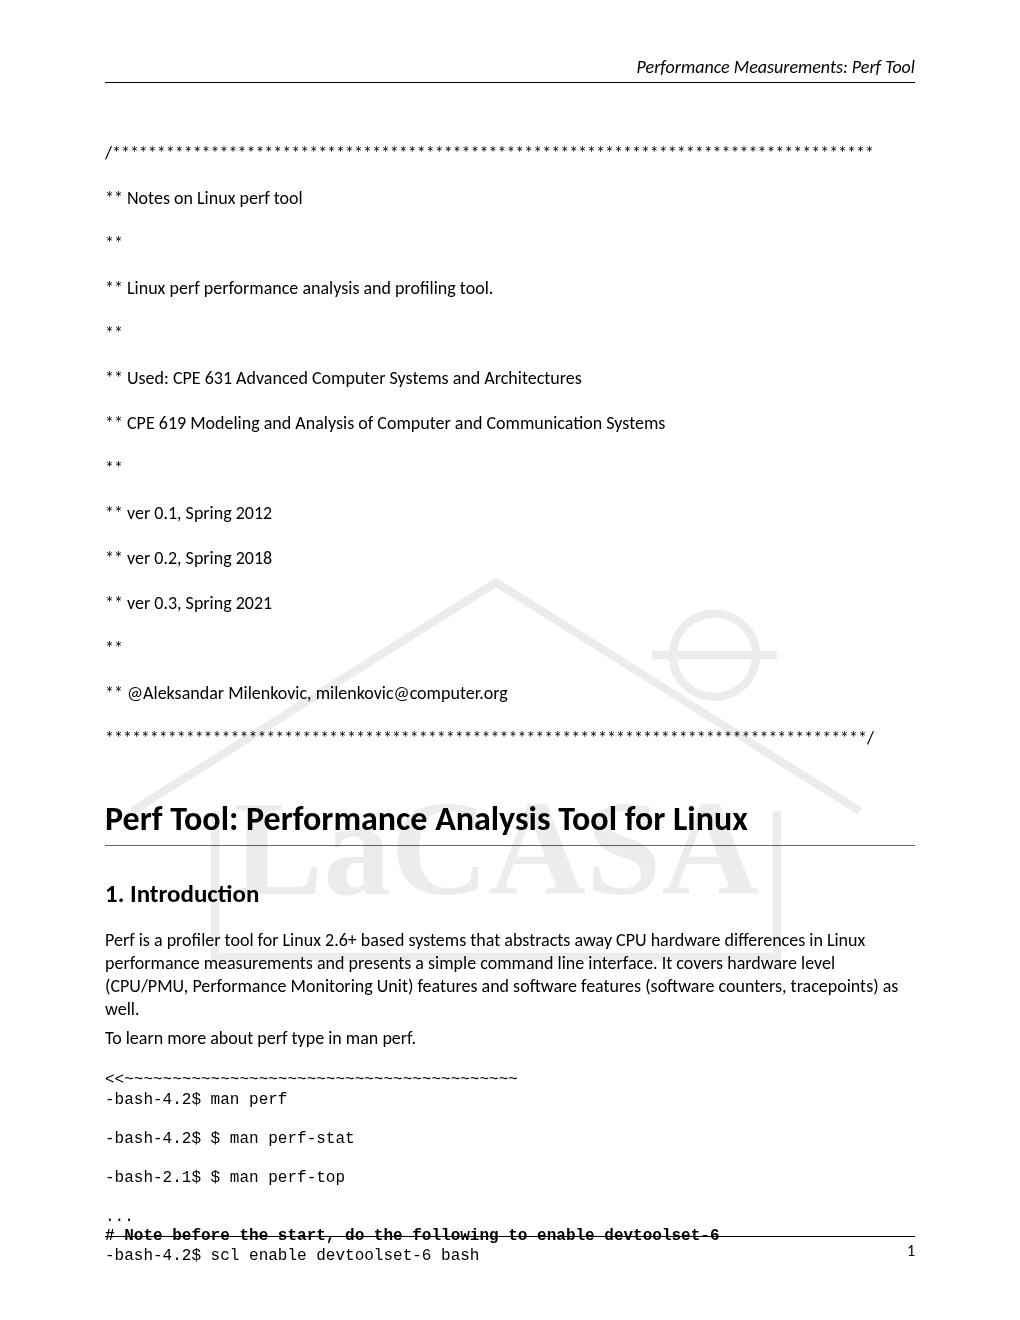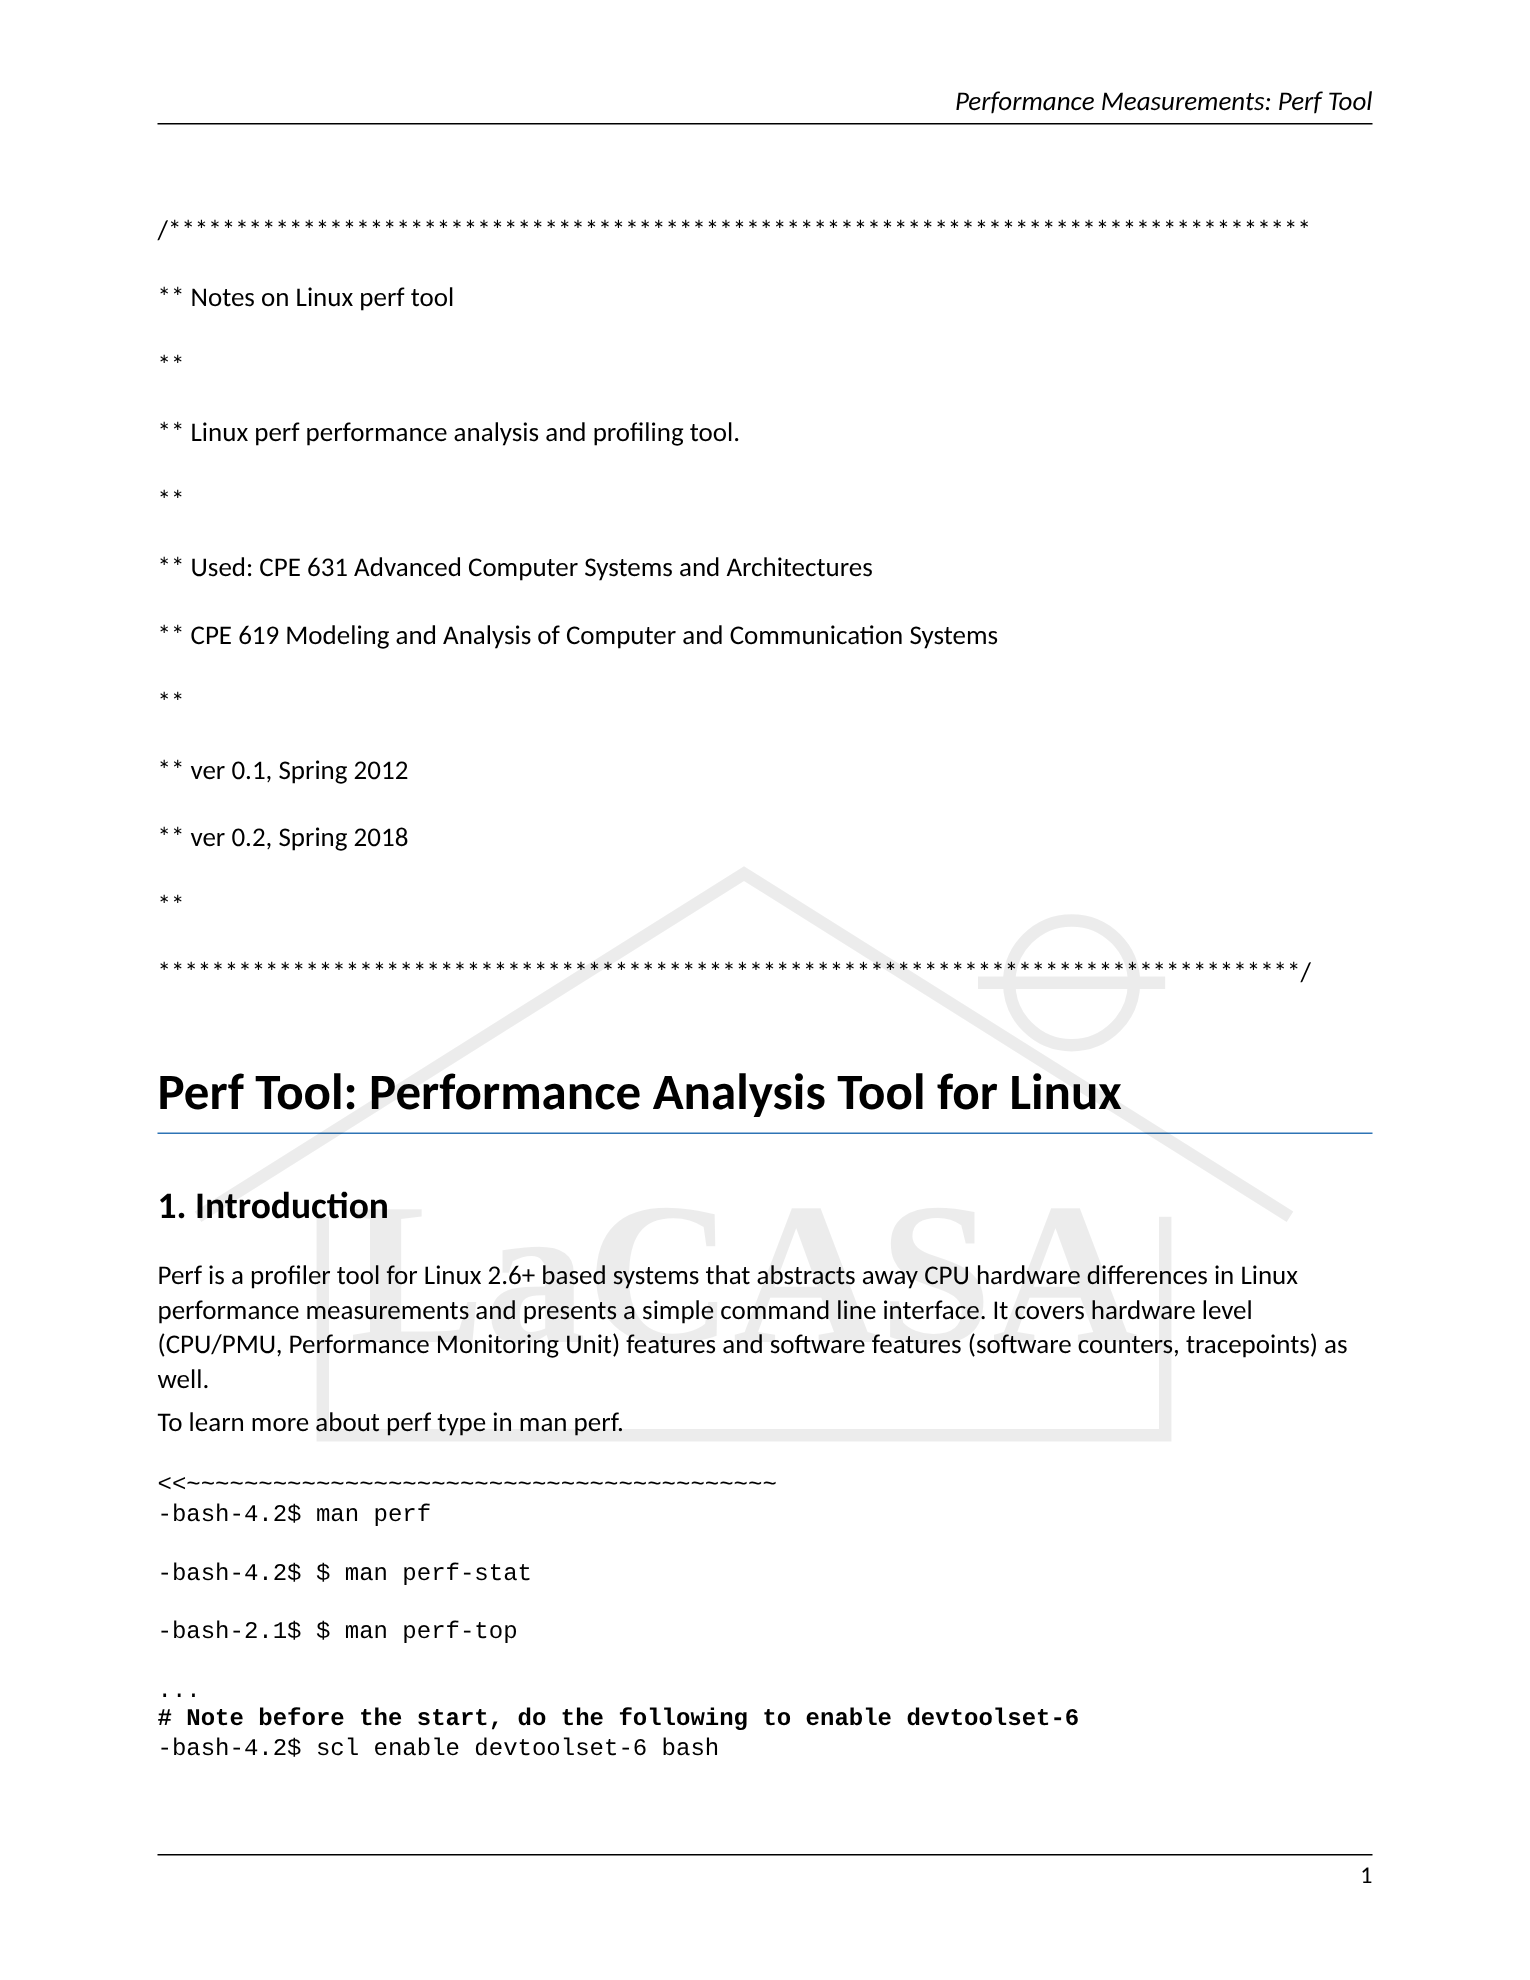--- a/index.html
+++ b/index.html
@@ -102,21 +102,23 @@
     <div>/*************************************************************************************</div>
     <div>** Notes on Linux perf tool</div>
     <div>**</div>
     <div>** Linux perf performance analysis and profiling tool.</div>
     <div>**</div>
     <div>** Used: CPE 631 Advanced Computer Systems and Architectures</div>
     <div>**           CPE 619 Modeling and Analysis of Computer and Communication Systems</div>
     <div>**</div>
     <div>** ver 0.1, Spring 2012</div>
     <div>** ver 0.2, Spring 2018</div>
+    <div>** ver 0.3, Spring 2021</div>
     <div>**</div>
+    <div>** @Aleksandar Milenkovic, milenkovic@computer.org</div>
     <div>*************************************************************************************/</div>
   </div>
 
   <div class="title">Perf Tool: Performance Analysis Tool for Linux</div>
 
   <div class="h2">1. Introduction</div>
   <div class="body-text">Perf is a profiler tool for Linux 2.6+ based systems that abstracts away CPU hardware differences in Linux performance measurements and presents a simple command line interface. It covers hardware level (CPU/PMU, Performance Monitoring Unit) features and software features (software counters, tracepoints) as well.</div>
   <div class="body-text" style="margin-top:6px;">To learn more about perf type in man perf.</div>
 
   <div class="code">

